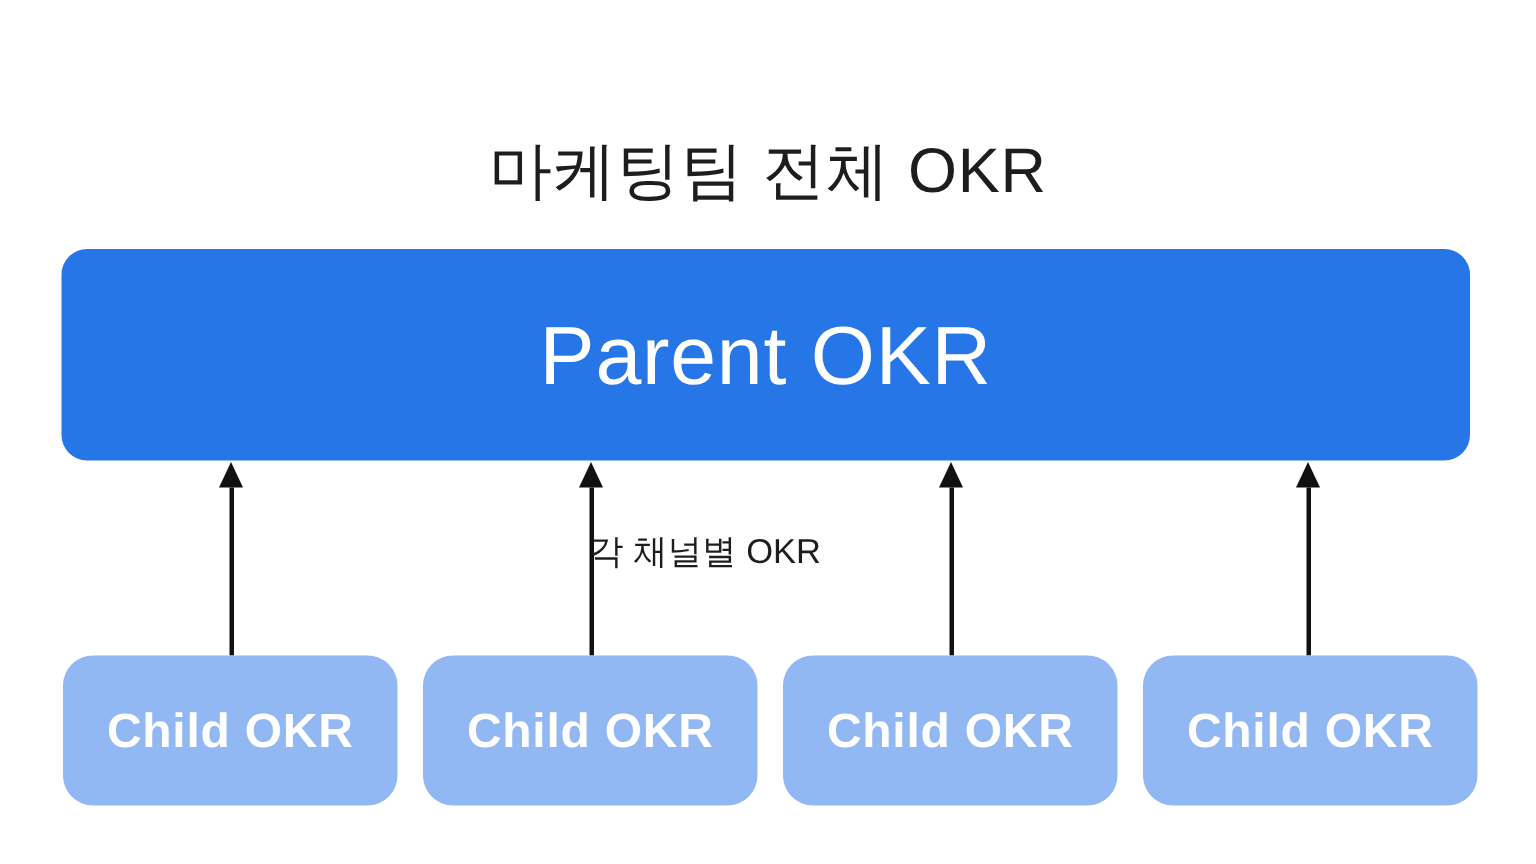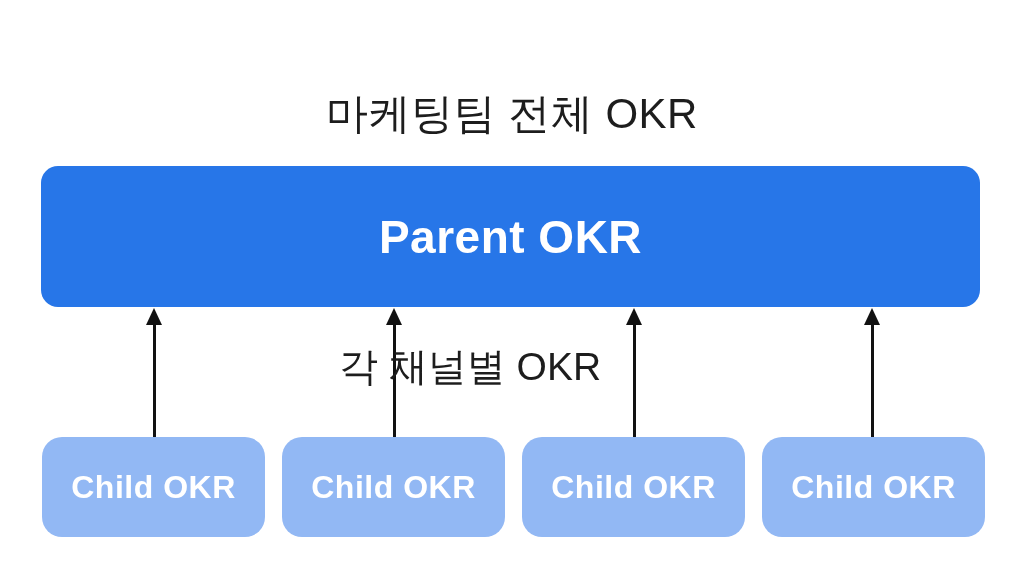--- a/index.html
+++ b/index.html
@@ -26,29 +26,29 @@
   .parent-box {
     position: absolute;
     left: 41px; top: 142px;
     width: 939px; height: 141px;
     background: var(--parent-blue, #2776e8);
     border-radius: 17px;
     display: flex; align-items: center; justify-content: center;
   }
   .parent-label {
     color: #ffffff;
-    font-size: 46px;
-    font-weight: 700;
+    font-size: 55px;
+    font-weight: 400;
     letter-spacing: 0.5px;
   }
   .connector-label {
     position: absolute;
-    top: 316px; left: 0; width: 940px;
+    top: 328px; left: 0; width: 940px;
     text-align: center;
-    font-size: 39px;
+    font-size: 23px;
     font-weight: 400;
     color: var(--text-dark, #1d1d1d);
   }
   .arrow {
     position: absolute;
     top: 284px;
     width: 16px; height: 129px;
     display: flex; flex-direction: column; align-items: center;
   }
   .arrow-head {

